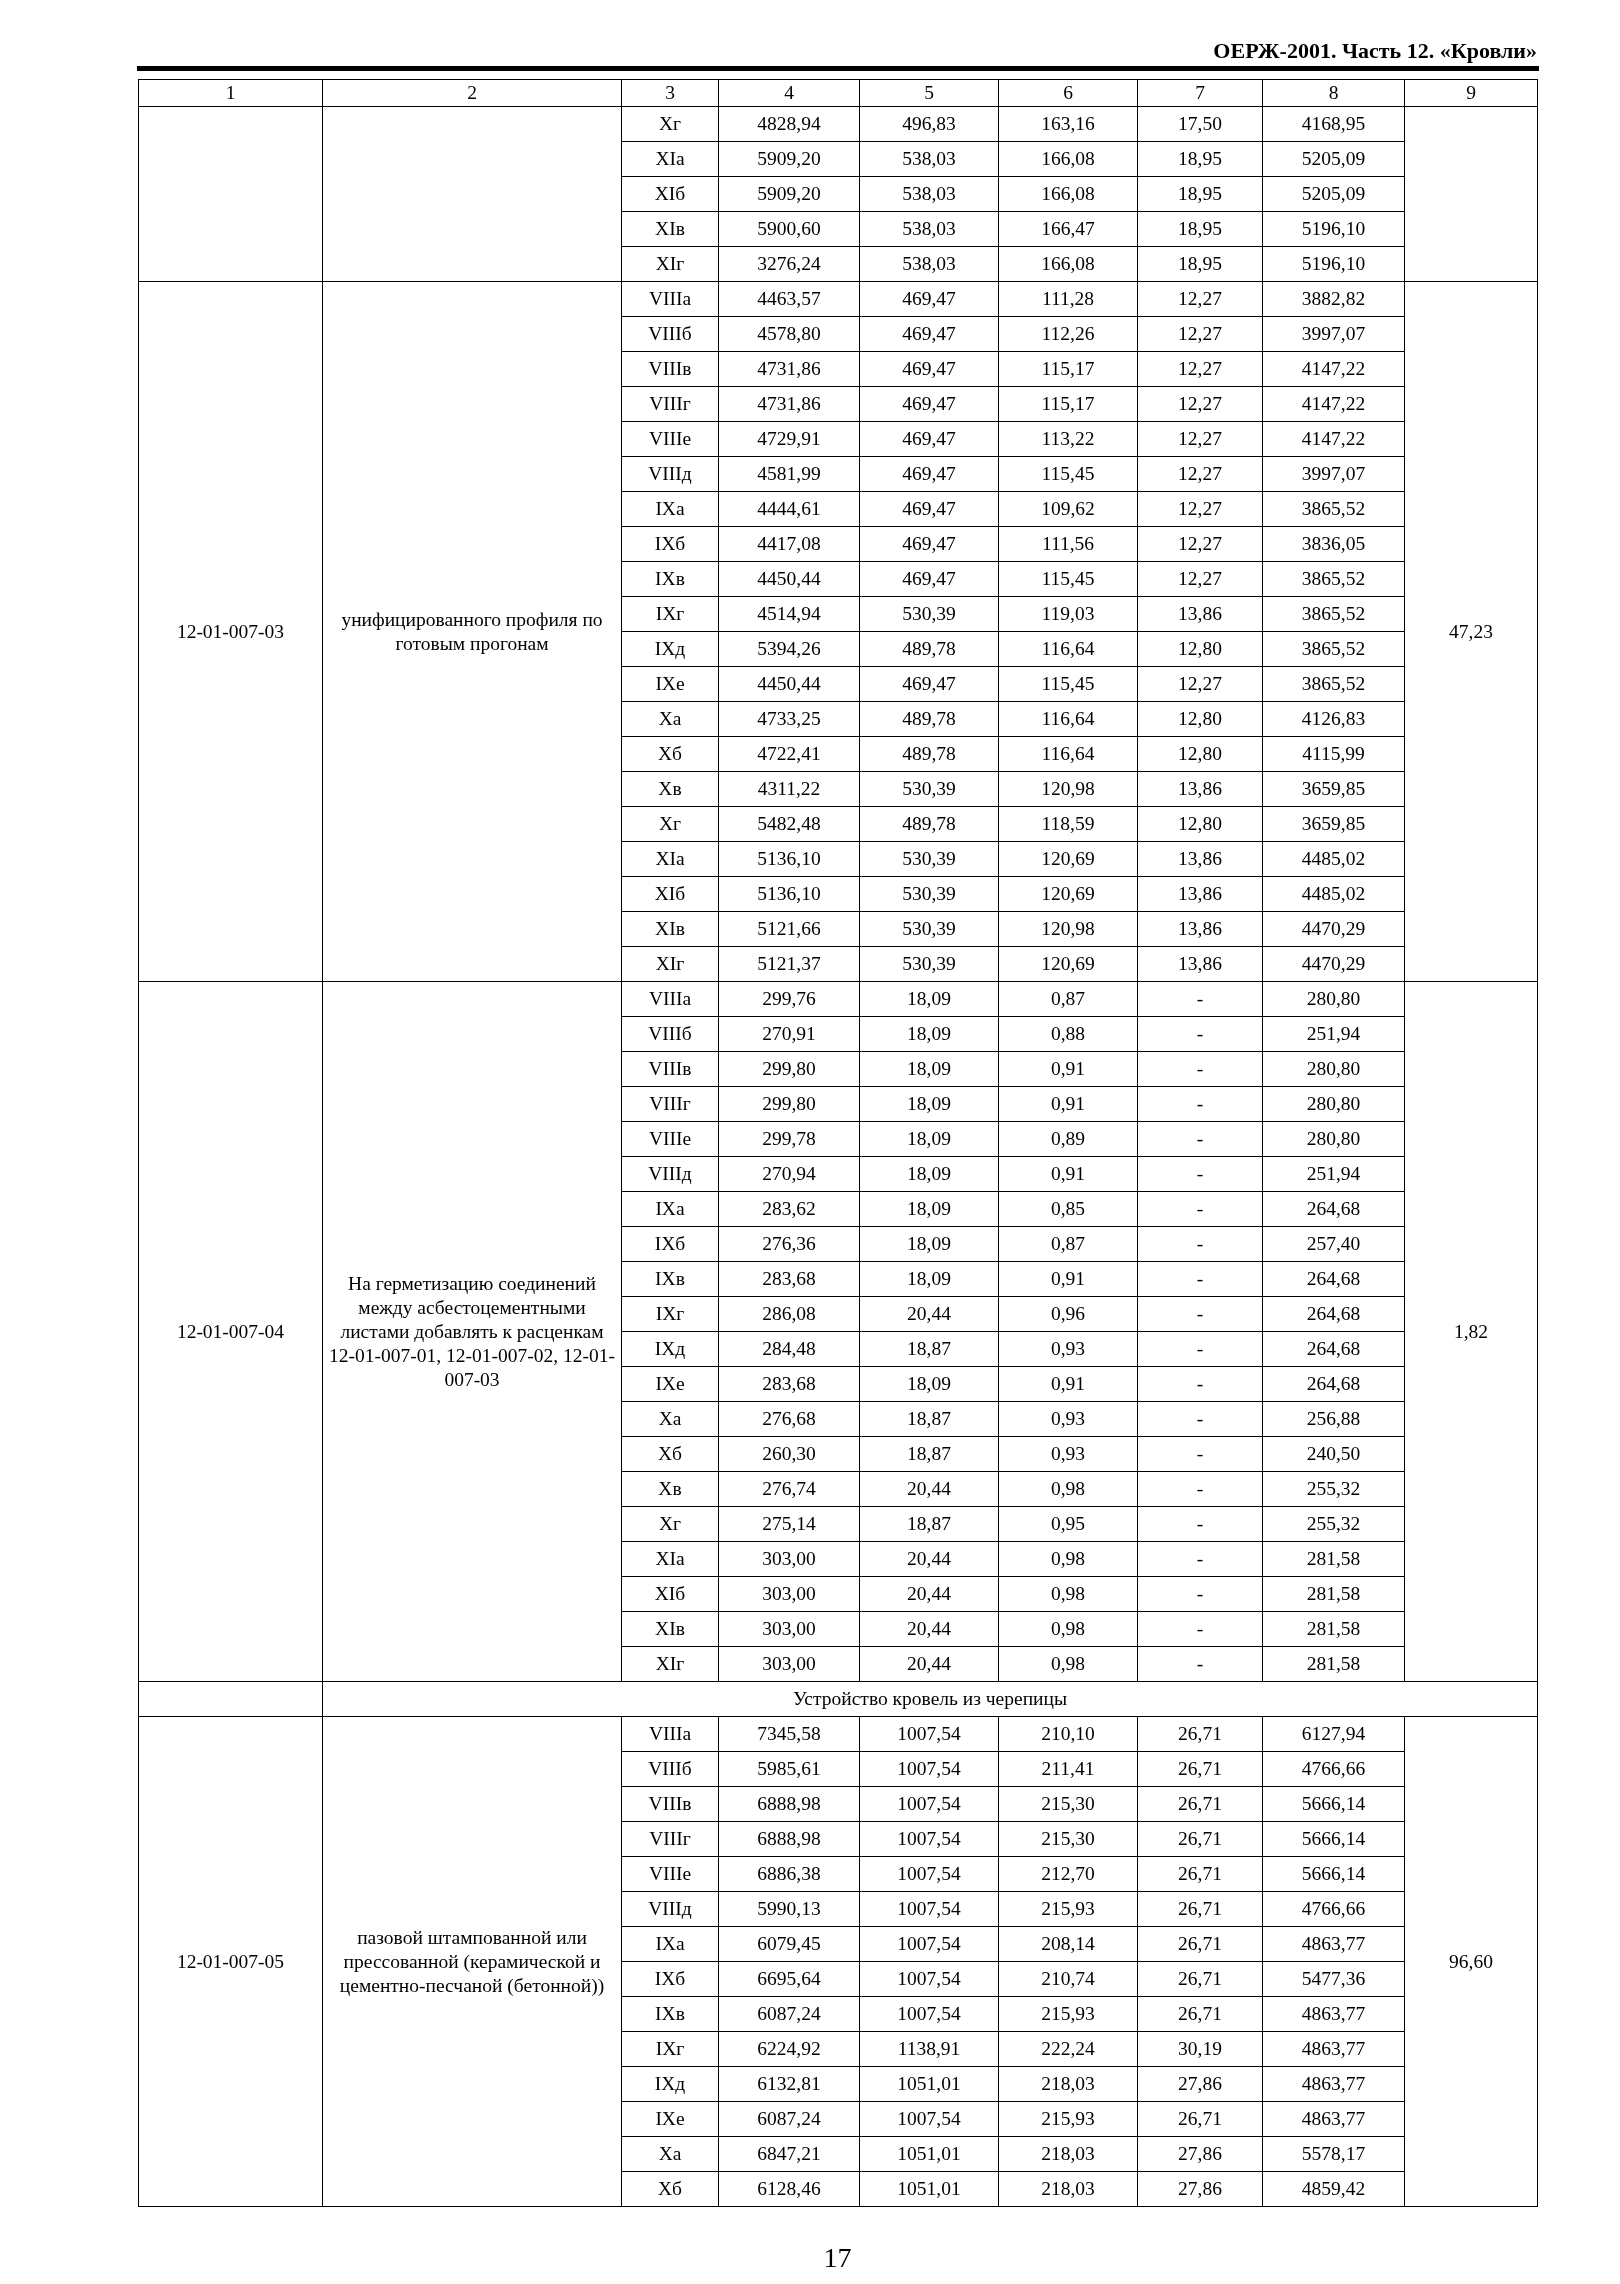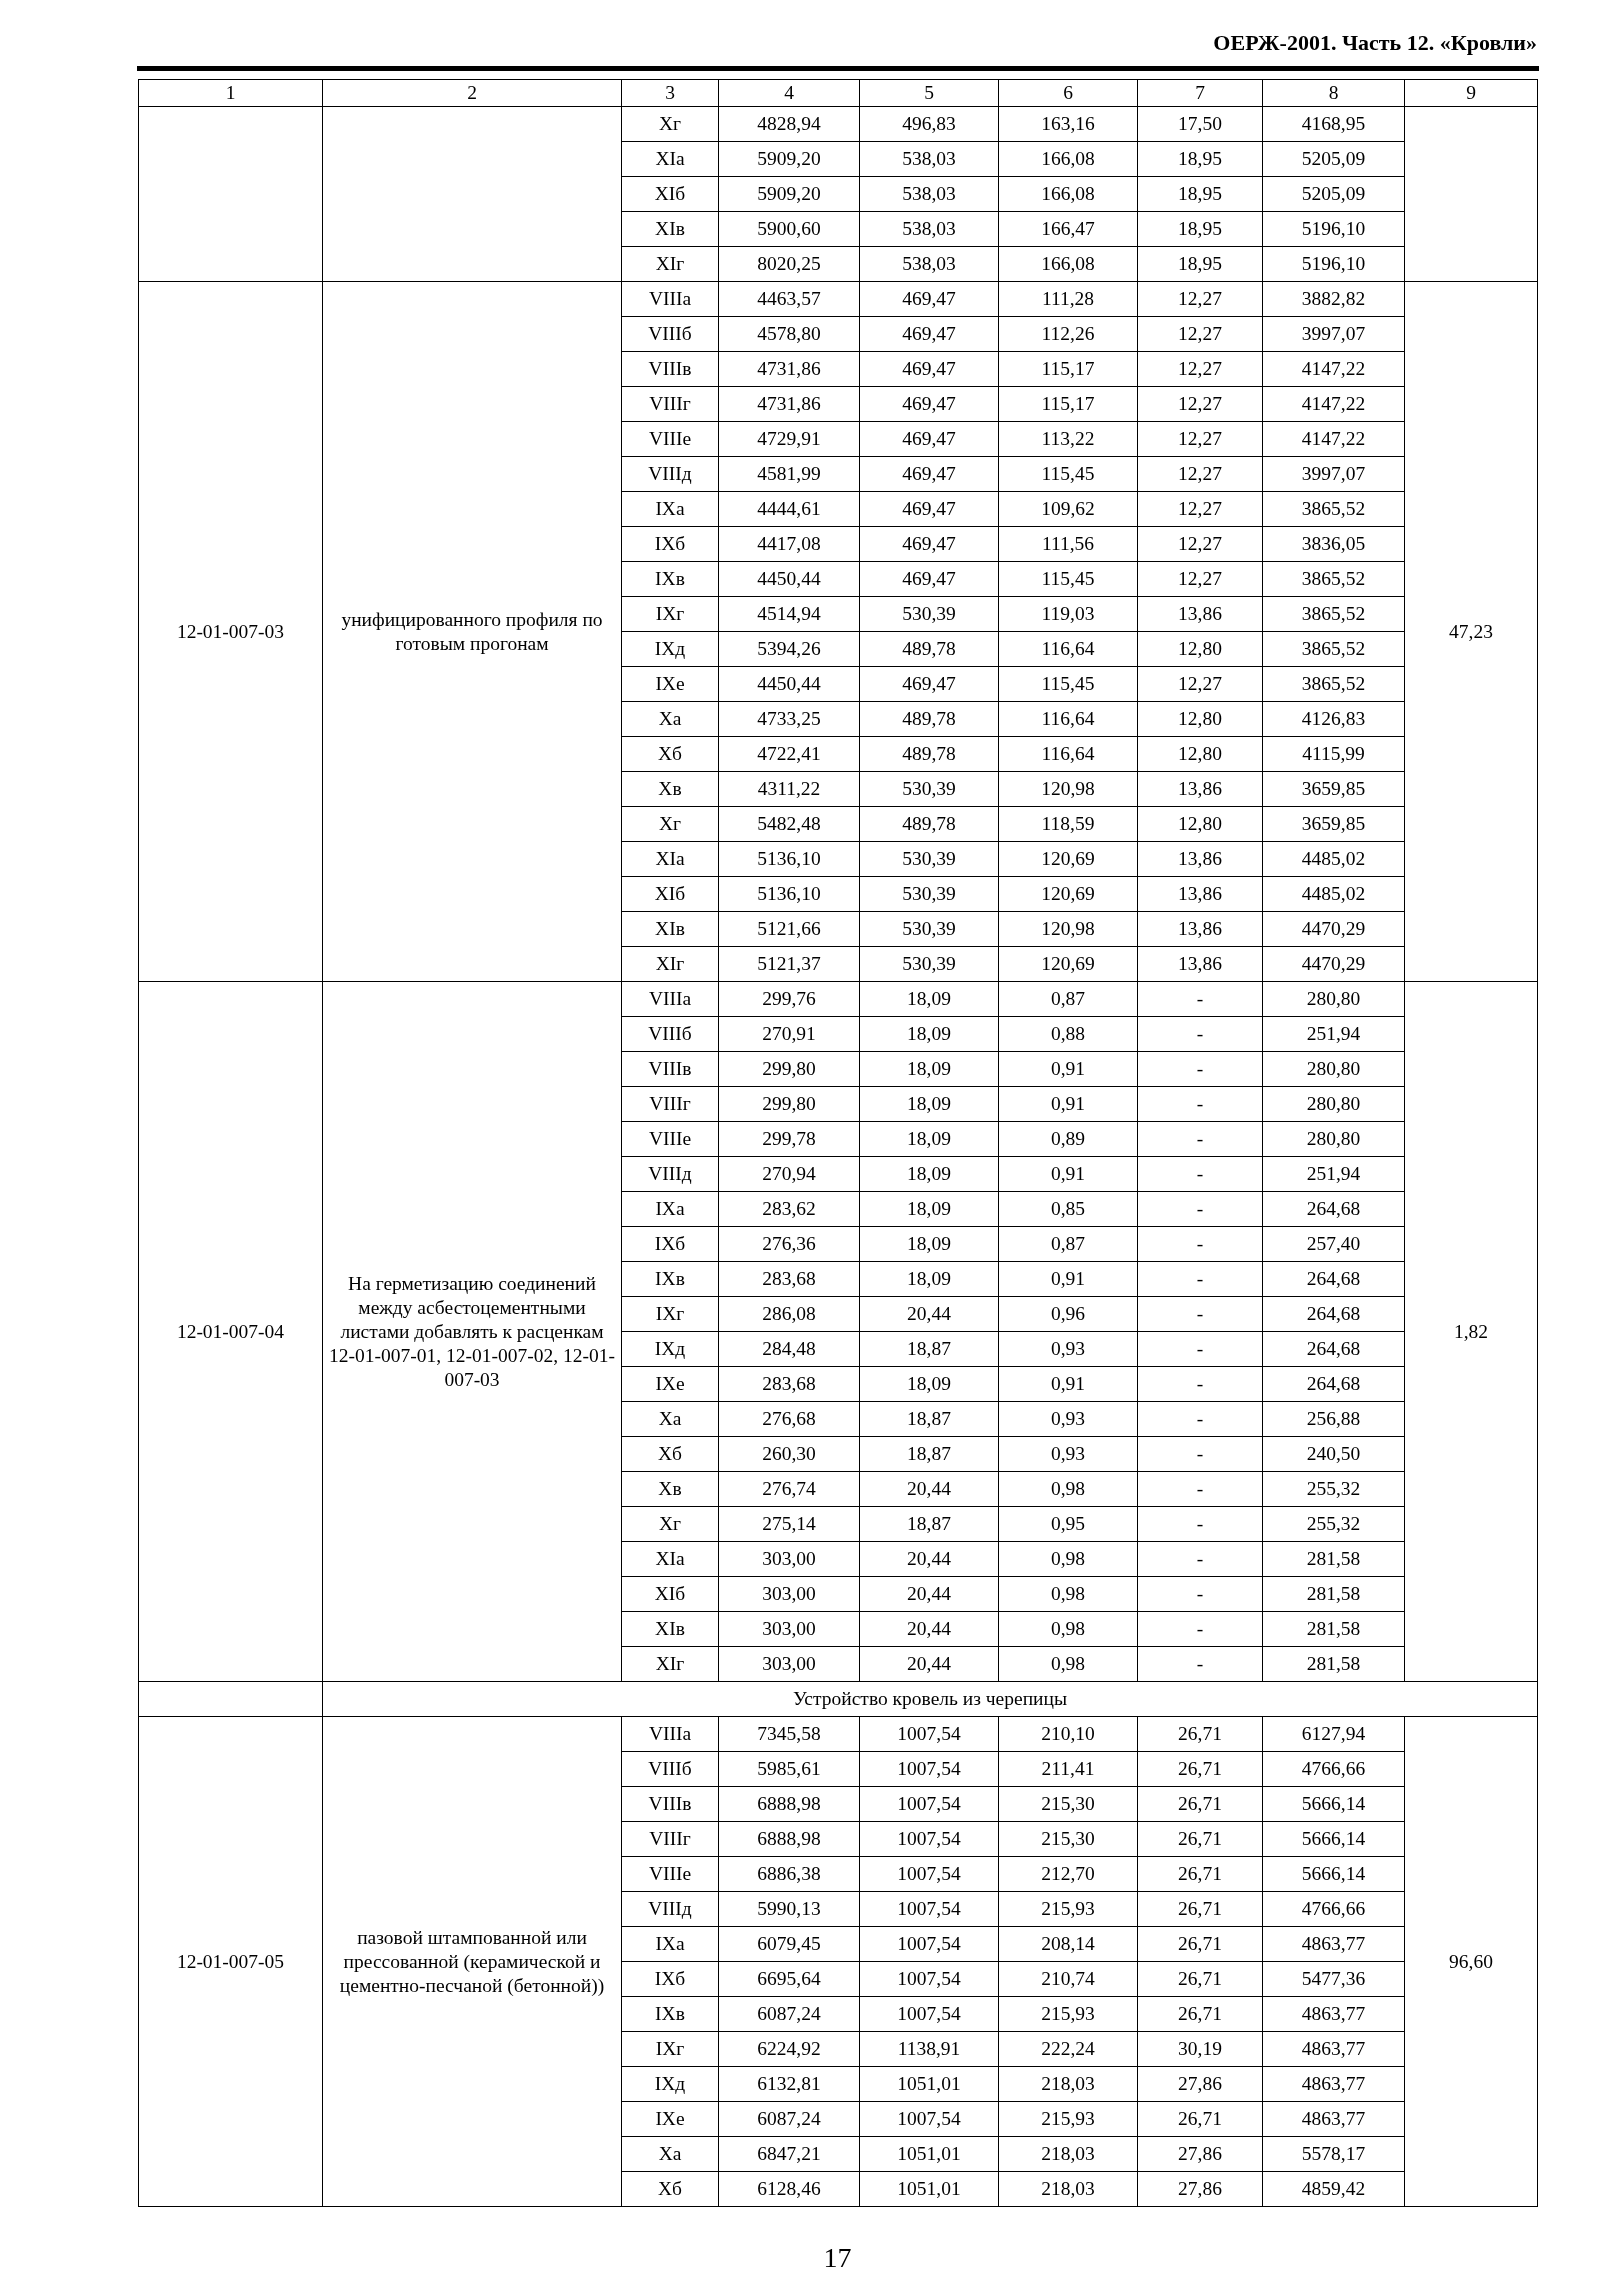--- a/index.html
+++ b/index.html
@@ -5,21 +5,21 @@
   * { margin: 0; padding: 0; box-sizing: border-box; }
   html, body { background: #ffffff; }
   body {
     width: 1620px; height: 2284px;
     position: relative;
     font-family: "Liberation Serif", serif;
     color: #000;
   }
   .doc-header {
     position: absolute;
-    top: 30px; left: 138px; width: 1399px;
+    top: 38px; left: 138px; width: 1399px;
     text-align: right;
     font-size: 22px;
     font-weight: bold;
   }
   .header-rule {
     position: absolute;
     top: 66px; left: 137px; width: 1402px; height: 5.2px;
     background: #000;
   }
   table.price-table {
@@ -127,21 +127,21 @@
         <tr>
           <td class="col-zone">XIв</td>
           <td class="col-num">5900,60</td>
           <td class="col-num">538,03</td>
           <td class="col-num">166,47</td>
           <td class="col-num">18,95</td>
           <td class="col-num">5196,10</td>
         </tr>
         <tr>
           <td class="col-zone">XIг</td>
-          <td class="col-num">8020,25</td>
+          <td class="col-num">3276,24</td>
           <td class="col-num">538,03</td>
           <td class="col-num">166,08</td>
           <td class="col-num">18,95</td>
           <td class="col-num">5196,10</td>
         </tr>
         <tr>
           <td class="col-code" rowspan="20">12-01-007-03</td>
           <td class="col-desc" rowspan="20">унифицированного профиля по готовым прогонам</td>
           <td class="col-zone">VIIIа</td>
           <td class="col-num">4463,57</td>

